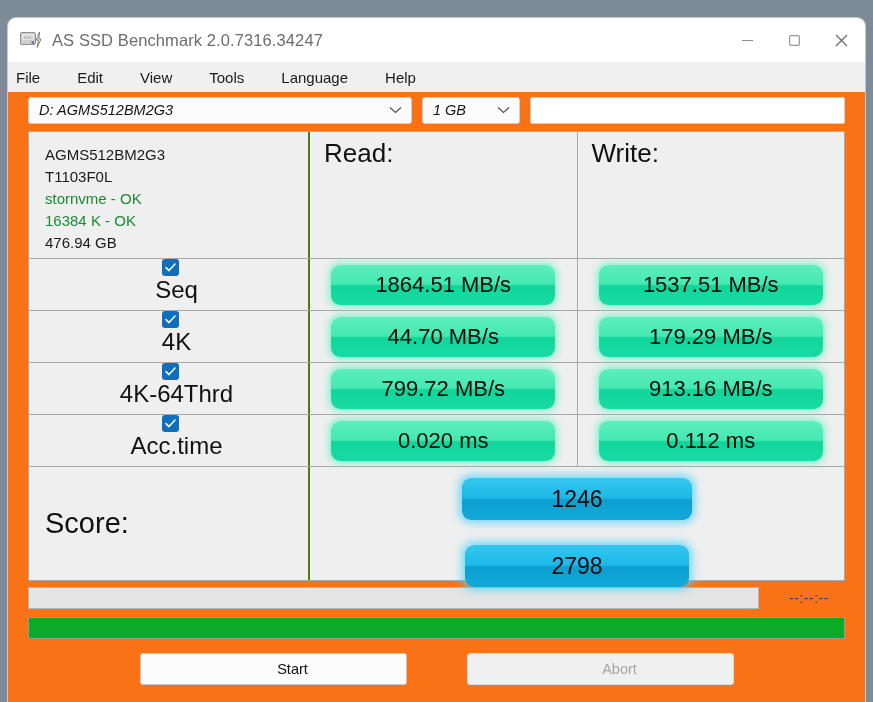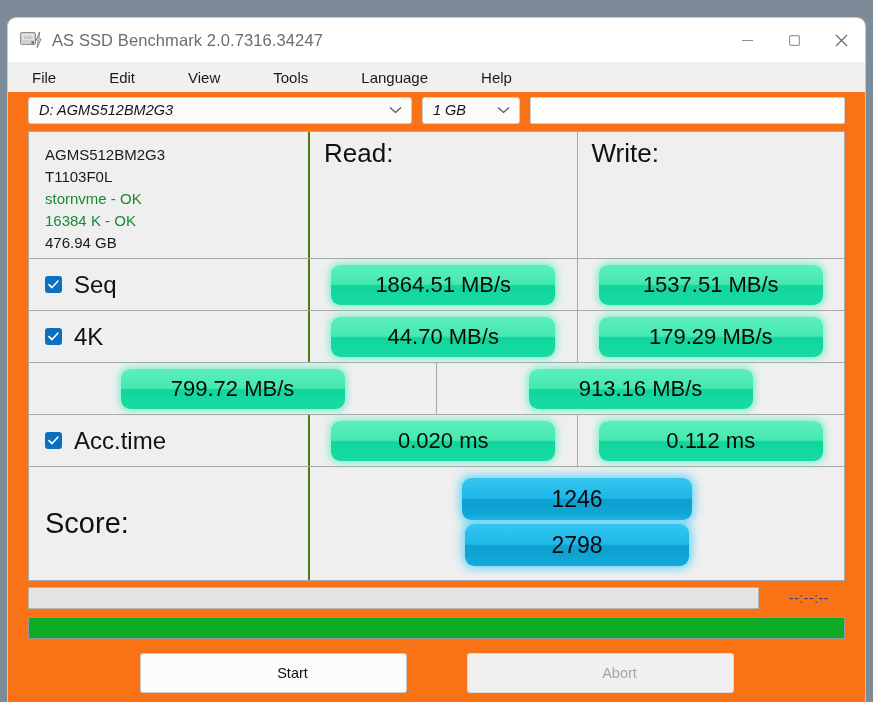--- a/index.html
+++ b/index.html
@@ -64,22 +64,21 @@
     cursor: default;
   }
   .win-btn svg { display: block; }
 
   
   .menubar {
     height: 30px;
     background: #f0f0f0;
     display: flex;
     align-items: center;
-    padding-left: 22px;
-    gap: 16px;
+    padding-left: 6px;
   }
   .menu-item {
     font-size: 15px;
     color: #1a1a1a;
     margin-right: 33px;
     cursor: default;
     padding: 2px 2px;
   }
 
   
@@ -176,20 +175,21 @@
   .rw-head-inner { margin-top: 6px; }
 
   
   .row-test { height: 51px; }
   .test-label {
     display: flex;
     align-items: center;
     padding-left: 16px;
     font-size: 24px;
     color: #111111;
+    flex-direction: column;
   }
   .checkbox {
     width: 17px;
     height: 17px;
     border-radius: 3px;
     background: #0d6fc0;
     margin-right: 12px;
     flex: none;
     display: flex;
     align-items: center;
@@ -234,21 +234,21 @@
   }
   .score-top {
     display: flex;
     justify-content: space-around;
     padding-top: 11px;
   }
   .score-top .badge { width: 230px; height: 42px; font-size: 23px; }
   .score-total {
     display: flex;
     justify-content: center;
-    margin-top: 4px;
+    margin-top: 25px;
   }
   .score-total .badge { width: 224px; height: 42px; font-size: 23px; }
 
   
   .status-row {
     display: flex;
     align-items: center;
     padding: 6px 20px 0 20px;
     gap: 14px;
   }
@@ -278,21 +278,21 @@
     background: #0cab27;
   }
   .buttons {
     display: flex;
     padding: 14px 0 0 0;
     justify-content: center;
     gap: 60px;
   }
   .btn {
     width: 267px;
-    height: 40px;
+    height: 32px;
     border: 1px solid #cacaca;
     border-radius: 3px;
     background: #fcfcfc;
     font-size: 14.5px;
     color: #101010;
     display: flex;
     align-items: center;
     justify-content: center;
     cursor: default;
     box-sizing: border-box;
@@ -412,20 +412,28 @@
         </div>
         <div class="cell-val">
           <div class="badge green">44.70 MB/s</div>
         </div>
         <div class="cell-val">
           <div class="badge green">179.29 MB/s</div>
         </div>
       </div>
 
       <div class="row row-test">
+        <div class="cell-label test-label">
+          <span class="checkbox">
+            <svg width="11" height="9" viewBox="0 0 11 9">
+              <polyline points="1,4.6 4,7.6 10,1" fill="none" stroke="#ffffff" stroke-width="1.5" stroke-linecap="round" stroke-linejoin="round"></polyline>
+            </svg>
+          </span>
+          <span>4K-64Thrd</span>
+        </div>
         <div class="cell-val">
           <div class="badge green">799.72 MB/s</div>
         </div>
         <div class="cell-val">
           <div class="badge green">913.16 MB/s</div>
         </div>
       </div>
 
       <div class="row row-test">
         <div class="cell-label test-label">

